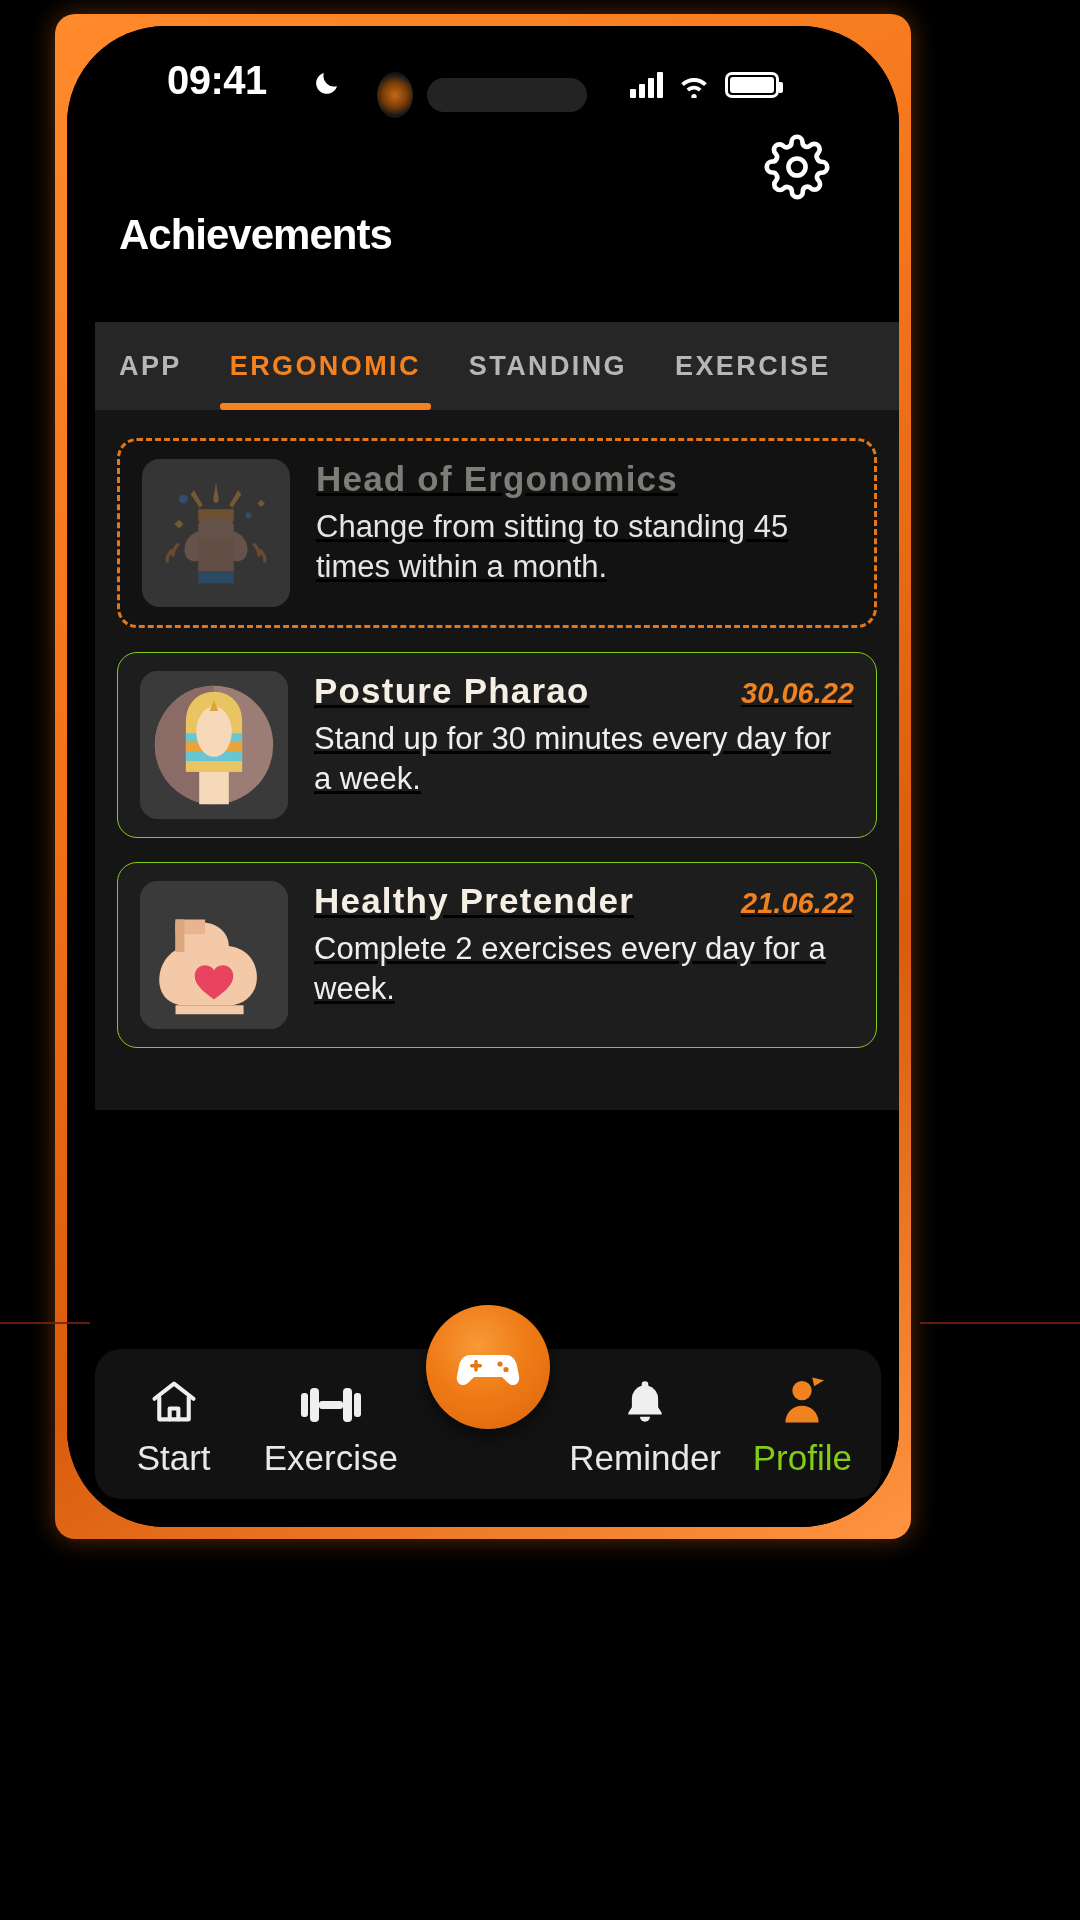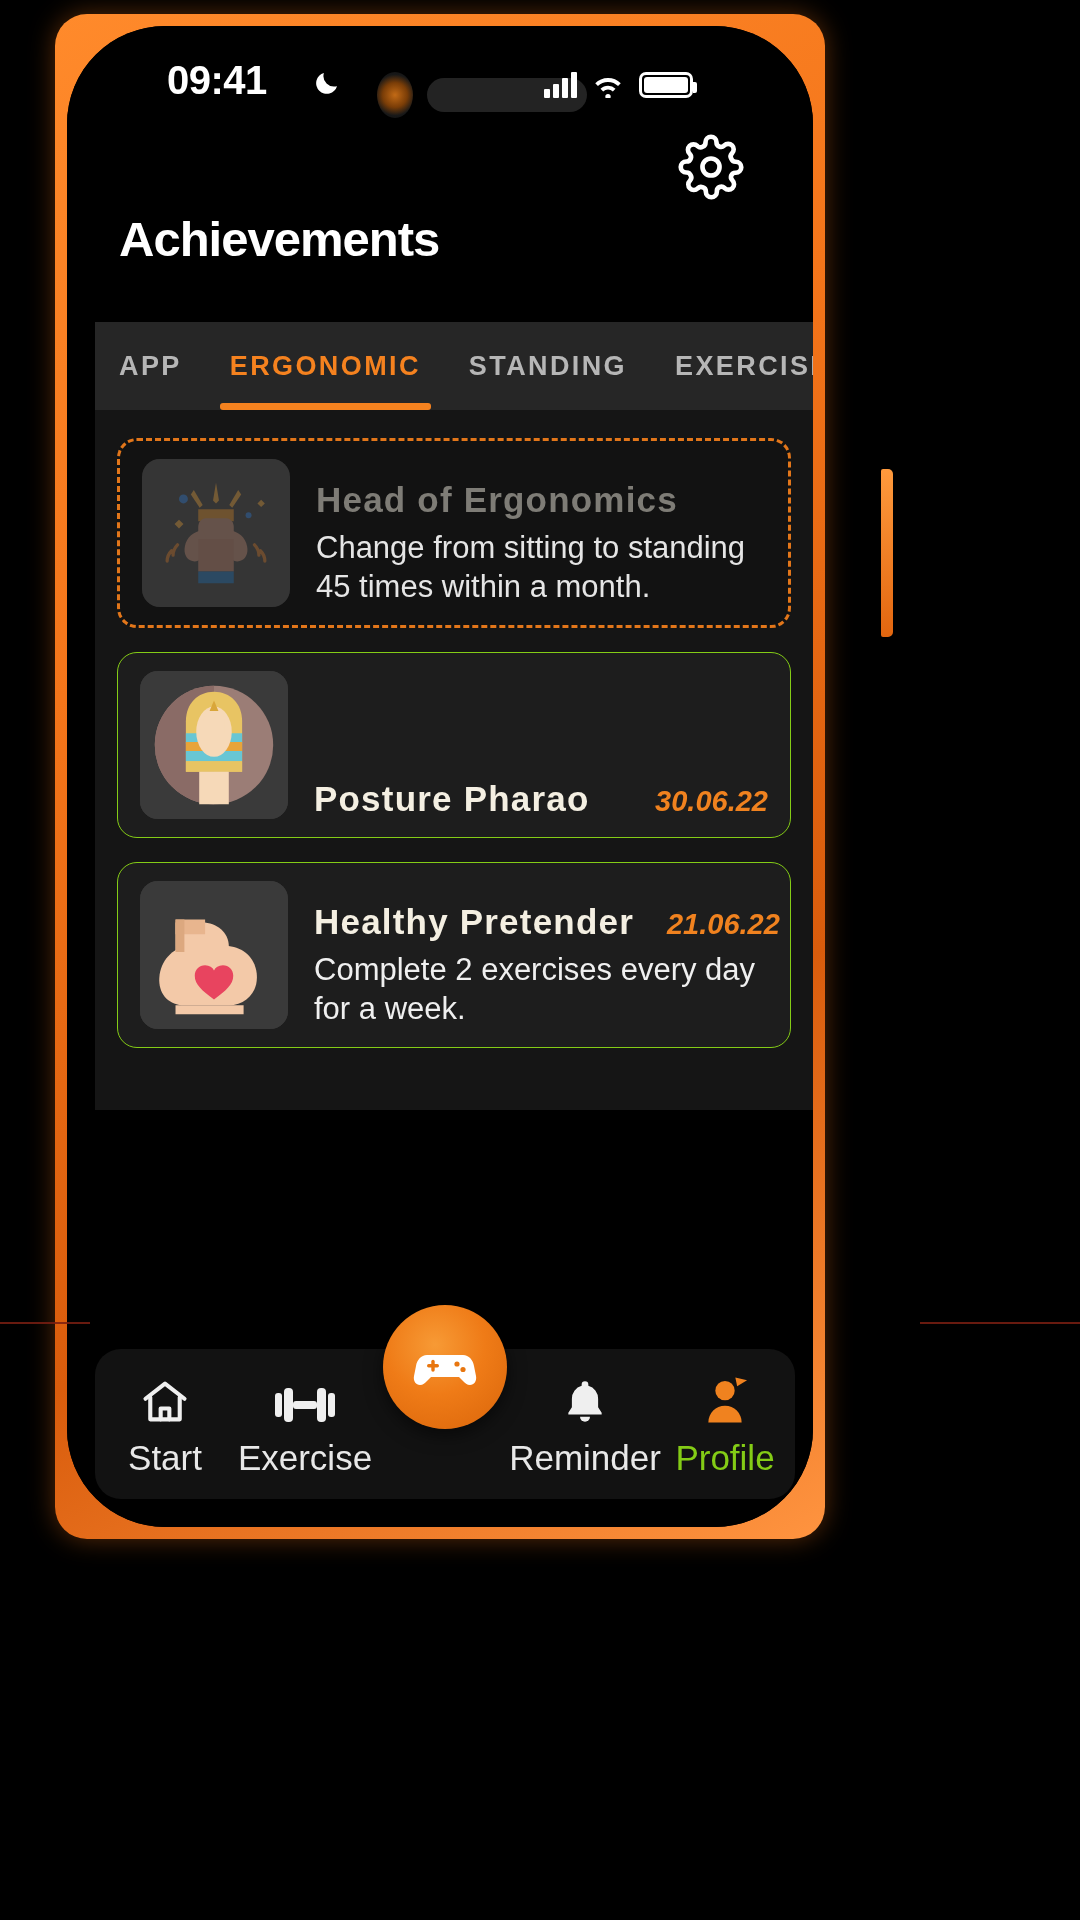--- a/index.html
+++ b/index.html
@@ -9,22 +9,22 @@
     font-family:"Liberation Sans", sans-serif;
     overflow:hidden;
   }
 
   
   #stage{position:relative;width:1080px;height:1920px;background:#000;}
 
   .phone-outer{
     position:absolute;
     left:55px; top:14px;
-    width:770px; height:1525px;
-    border-radius:32px;
+    width:856px; height:1525px;
+    border-radius:20px;
     background:linear-gradient(150deg,#ff8a2b 0%,#f4751a 35%,#d95c0c 70%,#ff9440 100%);
     box-shadow:0 0 26px rgba(255,122,26,.35);
   }
   .phone-inner{
     position:absolute;
     left:12px; top:12px; right:12px; bottom:12px;
     border-radius:98px;
     background:#000;
     overflow:hidden;
   }
@@ -80,21 +80,21 @@
   .batt::after{content:"";position:absolute;right:-7px;top:7px;width:4px;height:11px;background:#fff;border-radius:0 2px 2px 0;}
   .batt i{position:absolute;left:2px;top:2px;bottom:2px;width:92%;background:#fff;border-radius:3px;}
 
   
   .gear-btn{
     position:absolute;right:66px;top:105px;width:72px;height:72px;
     display:flex;align-items:center;justify-content:center;cursor:pointer;
   }
   .page-title{
     position:absolute;left:52px;top:185px;
-    color:#fff;font-size:49px;font-weight:800;letter-spacing:-1px;
+    color:#fff;font-size:42px;font-weight:800;letter-spacing:-1px;
   }
 
   
   .tabbar{
     position:absolute;left:28px;top:296px;right:0;height:88px;
     background:#262626;
     overflow:hidden;
   }
   .tabs-row{
     position:absolute;left:0;top:0;height:88px;
@@ -114,24 +114,25 @@
   
   .content{
     position:absolute;left:28px;top:384px;right:0;height:700px;
     background:#151515;
     padding:28px 22px 0 22px;
   }
 
   .card{
     position:relative;
     border-radius:20px;
-    display:flex;align-items:flex-end;
+    display:flex;align-items:flex-start;
     padding:18px 22px;
     margin-bottom:24px;
     min-height:170px;
+    text-decoration:underline;
   }
   .card.locked{
     border:3px dashed #e2761a;
     background:#121212;
   }
   .card.earned{
     border:1px solid #84cc16;
     background:#1d1d1d;
   }
 
@@ -302,20 +303,21 @@
                 <path d="M50 24c-4 0-7 4-7 10v8h14v-8c0-6-3-10-7-10z" fill="#f6d9b8"></path>
                 <path d="M40 68h20v22H40z" fill="#f6d9b8"></path>
                 <path d="M50 20l3 7h-6z" fill="#d9a63a"></path>
               </svg>
             </div>
             <div class="card-body">
               <div class="card-top">
                 <span class="card-title">Posture Pharao</span>
                 <span class="card-date">30.06.22</span>
               </div>
+              <div class="card-desc">Stand up for 30 minutes every day for a week.</div>
             </div>
           </div>
 
           <div class="card earned">
             <div class="badge">
               <svg viewBox="0 0 100 100" width="148" height="148">
                 <rect width="100" height="100" fill="#3a3a3a"></rect>
                 <path d="M24 28h18c10 0 18 7 18 16v6h-36z" fill="#f3c9a8"></path>
                 <path d="M24 26h20v10H24z" fill="#e8b58e"></path>
                 <path d="M30 44c-10 3-17 12-17 23 0 10 7 17 17 17h30c11 0 19-8 19-19 0-12-9-21-21-21z" fill="#f3c9a8"></path>

